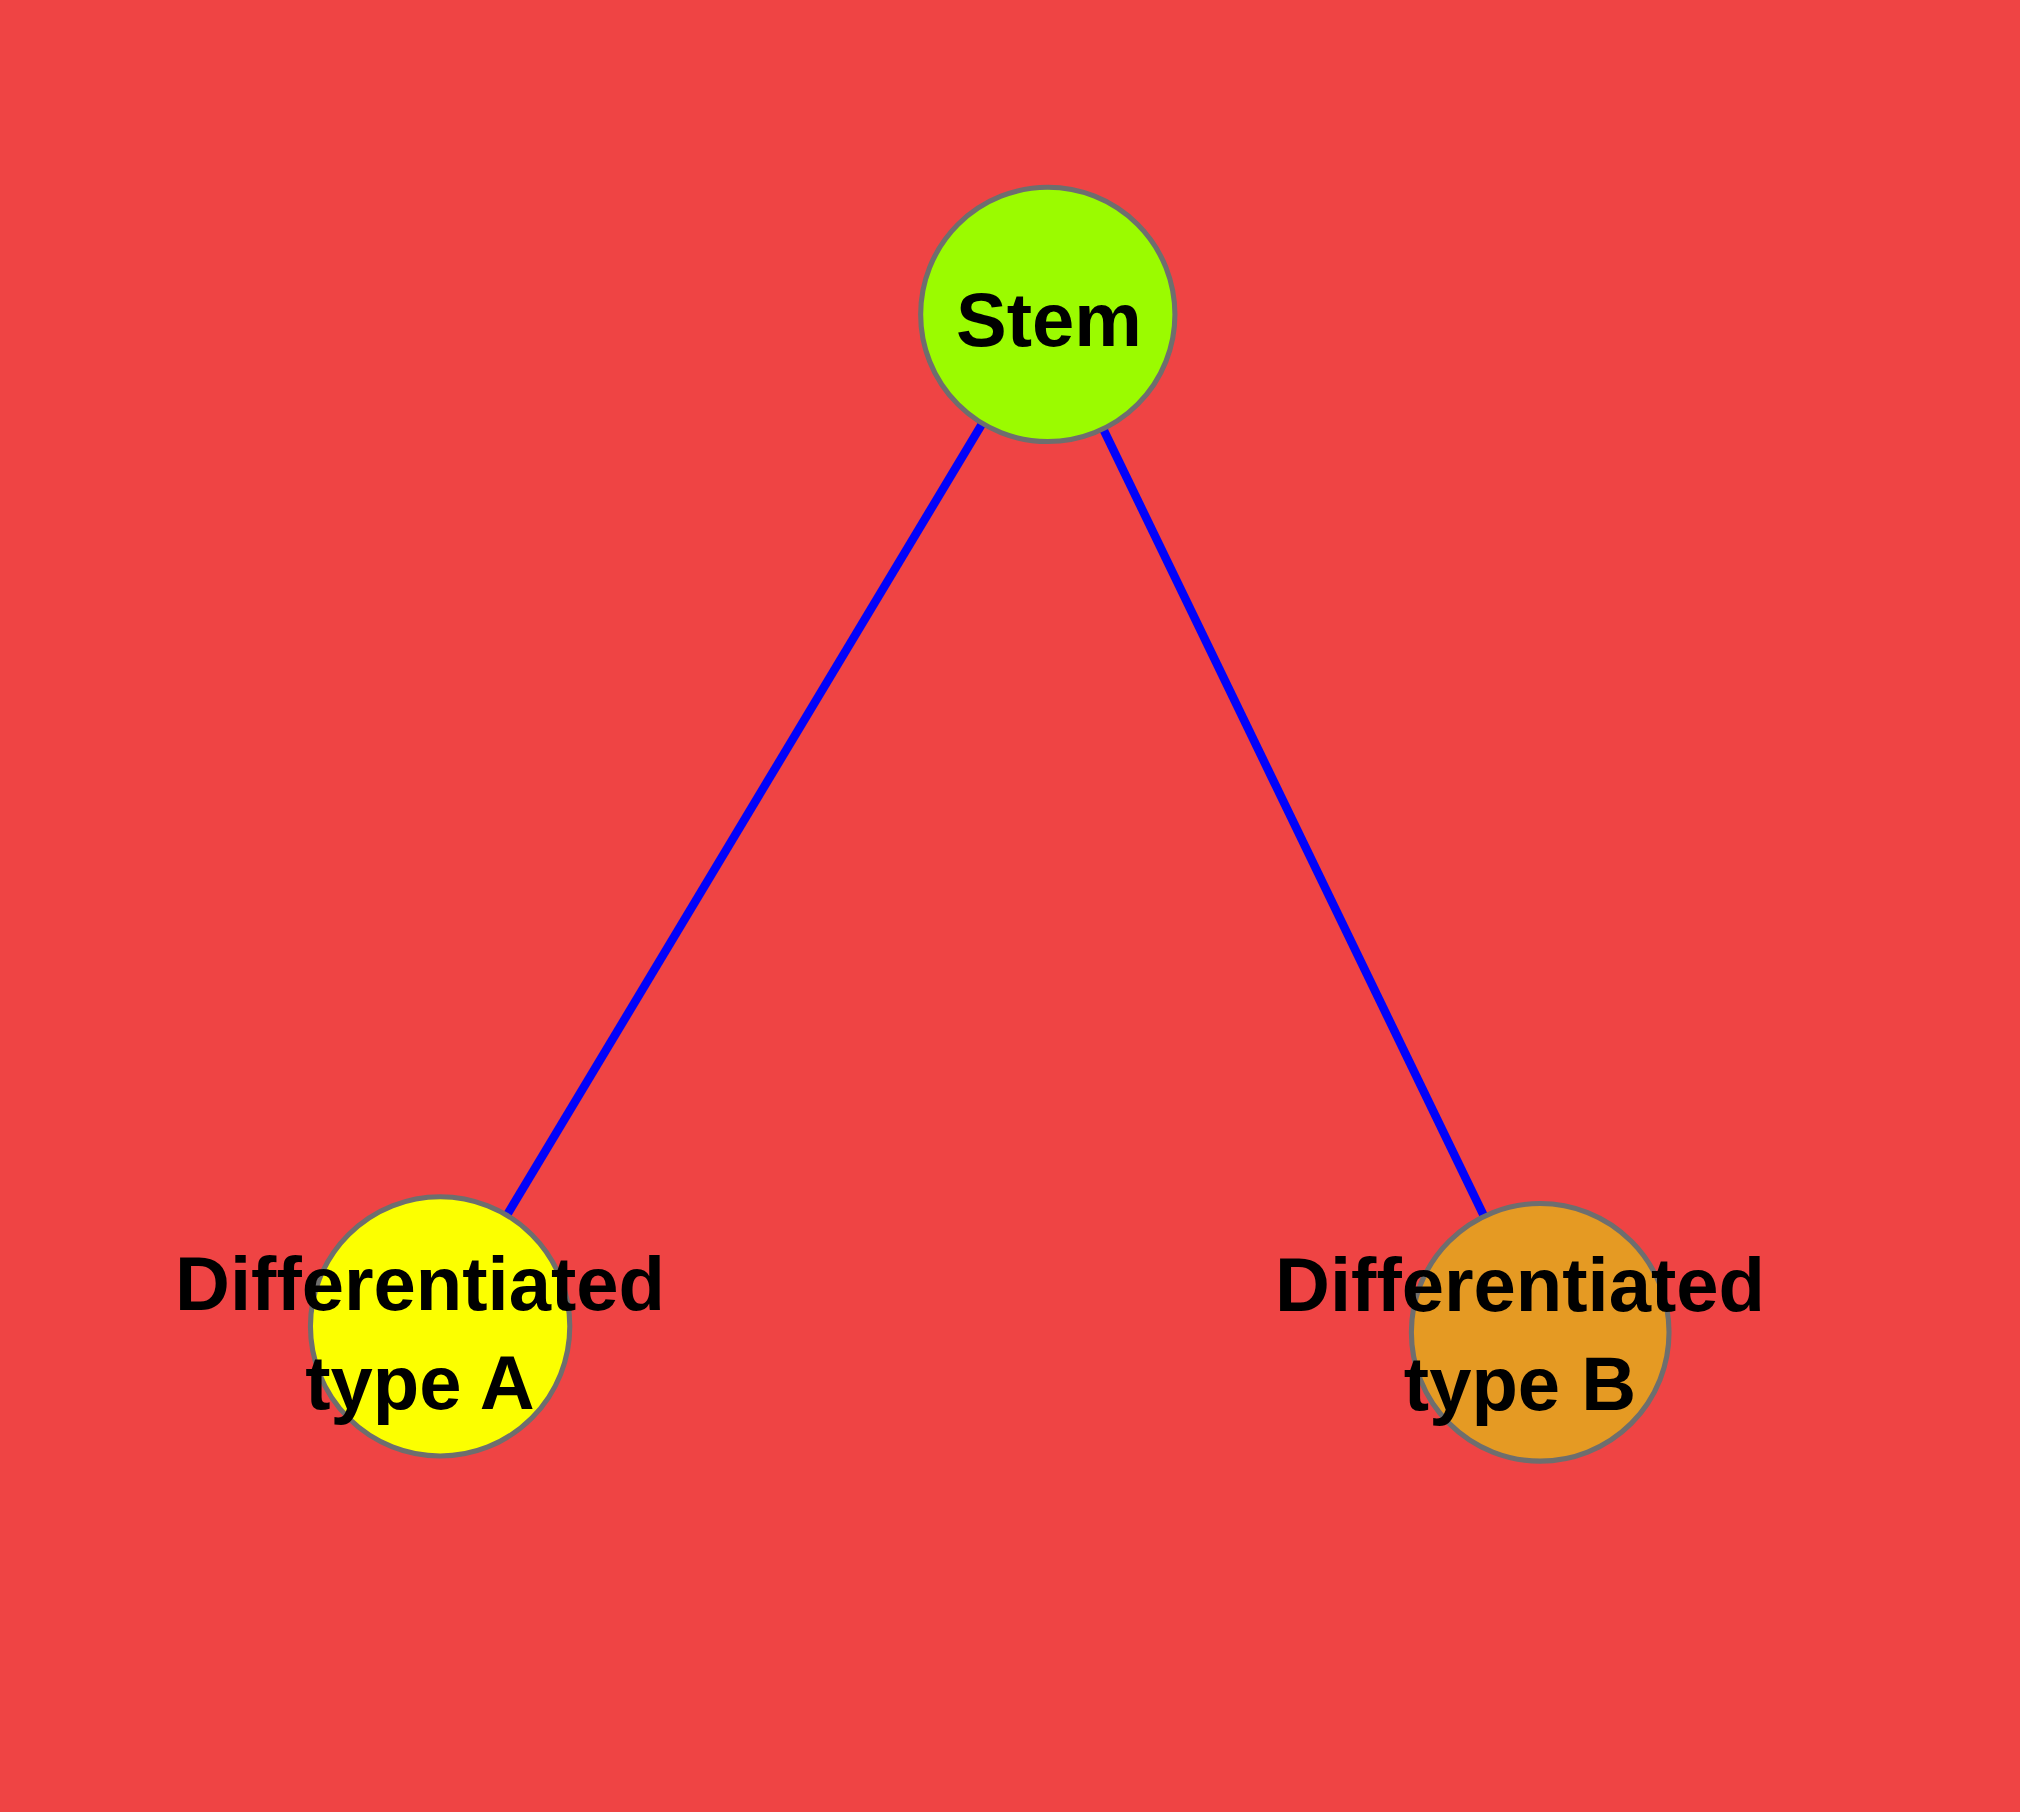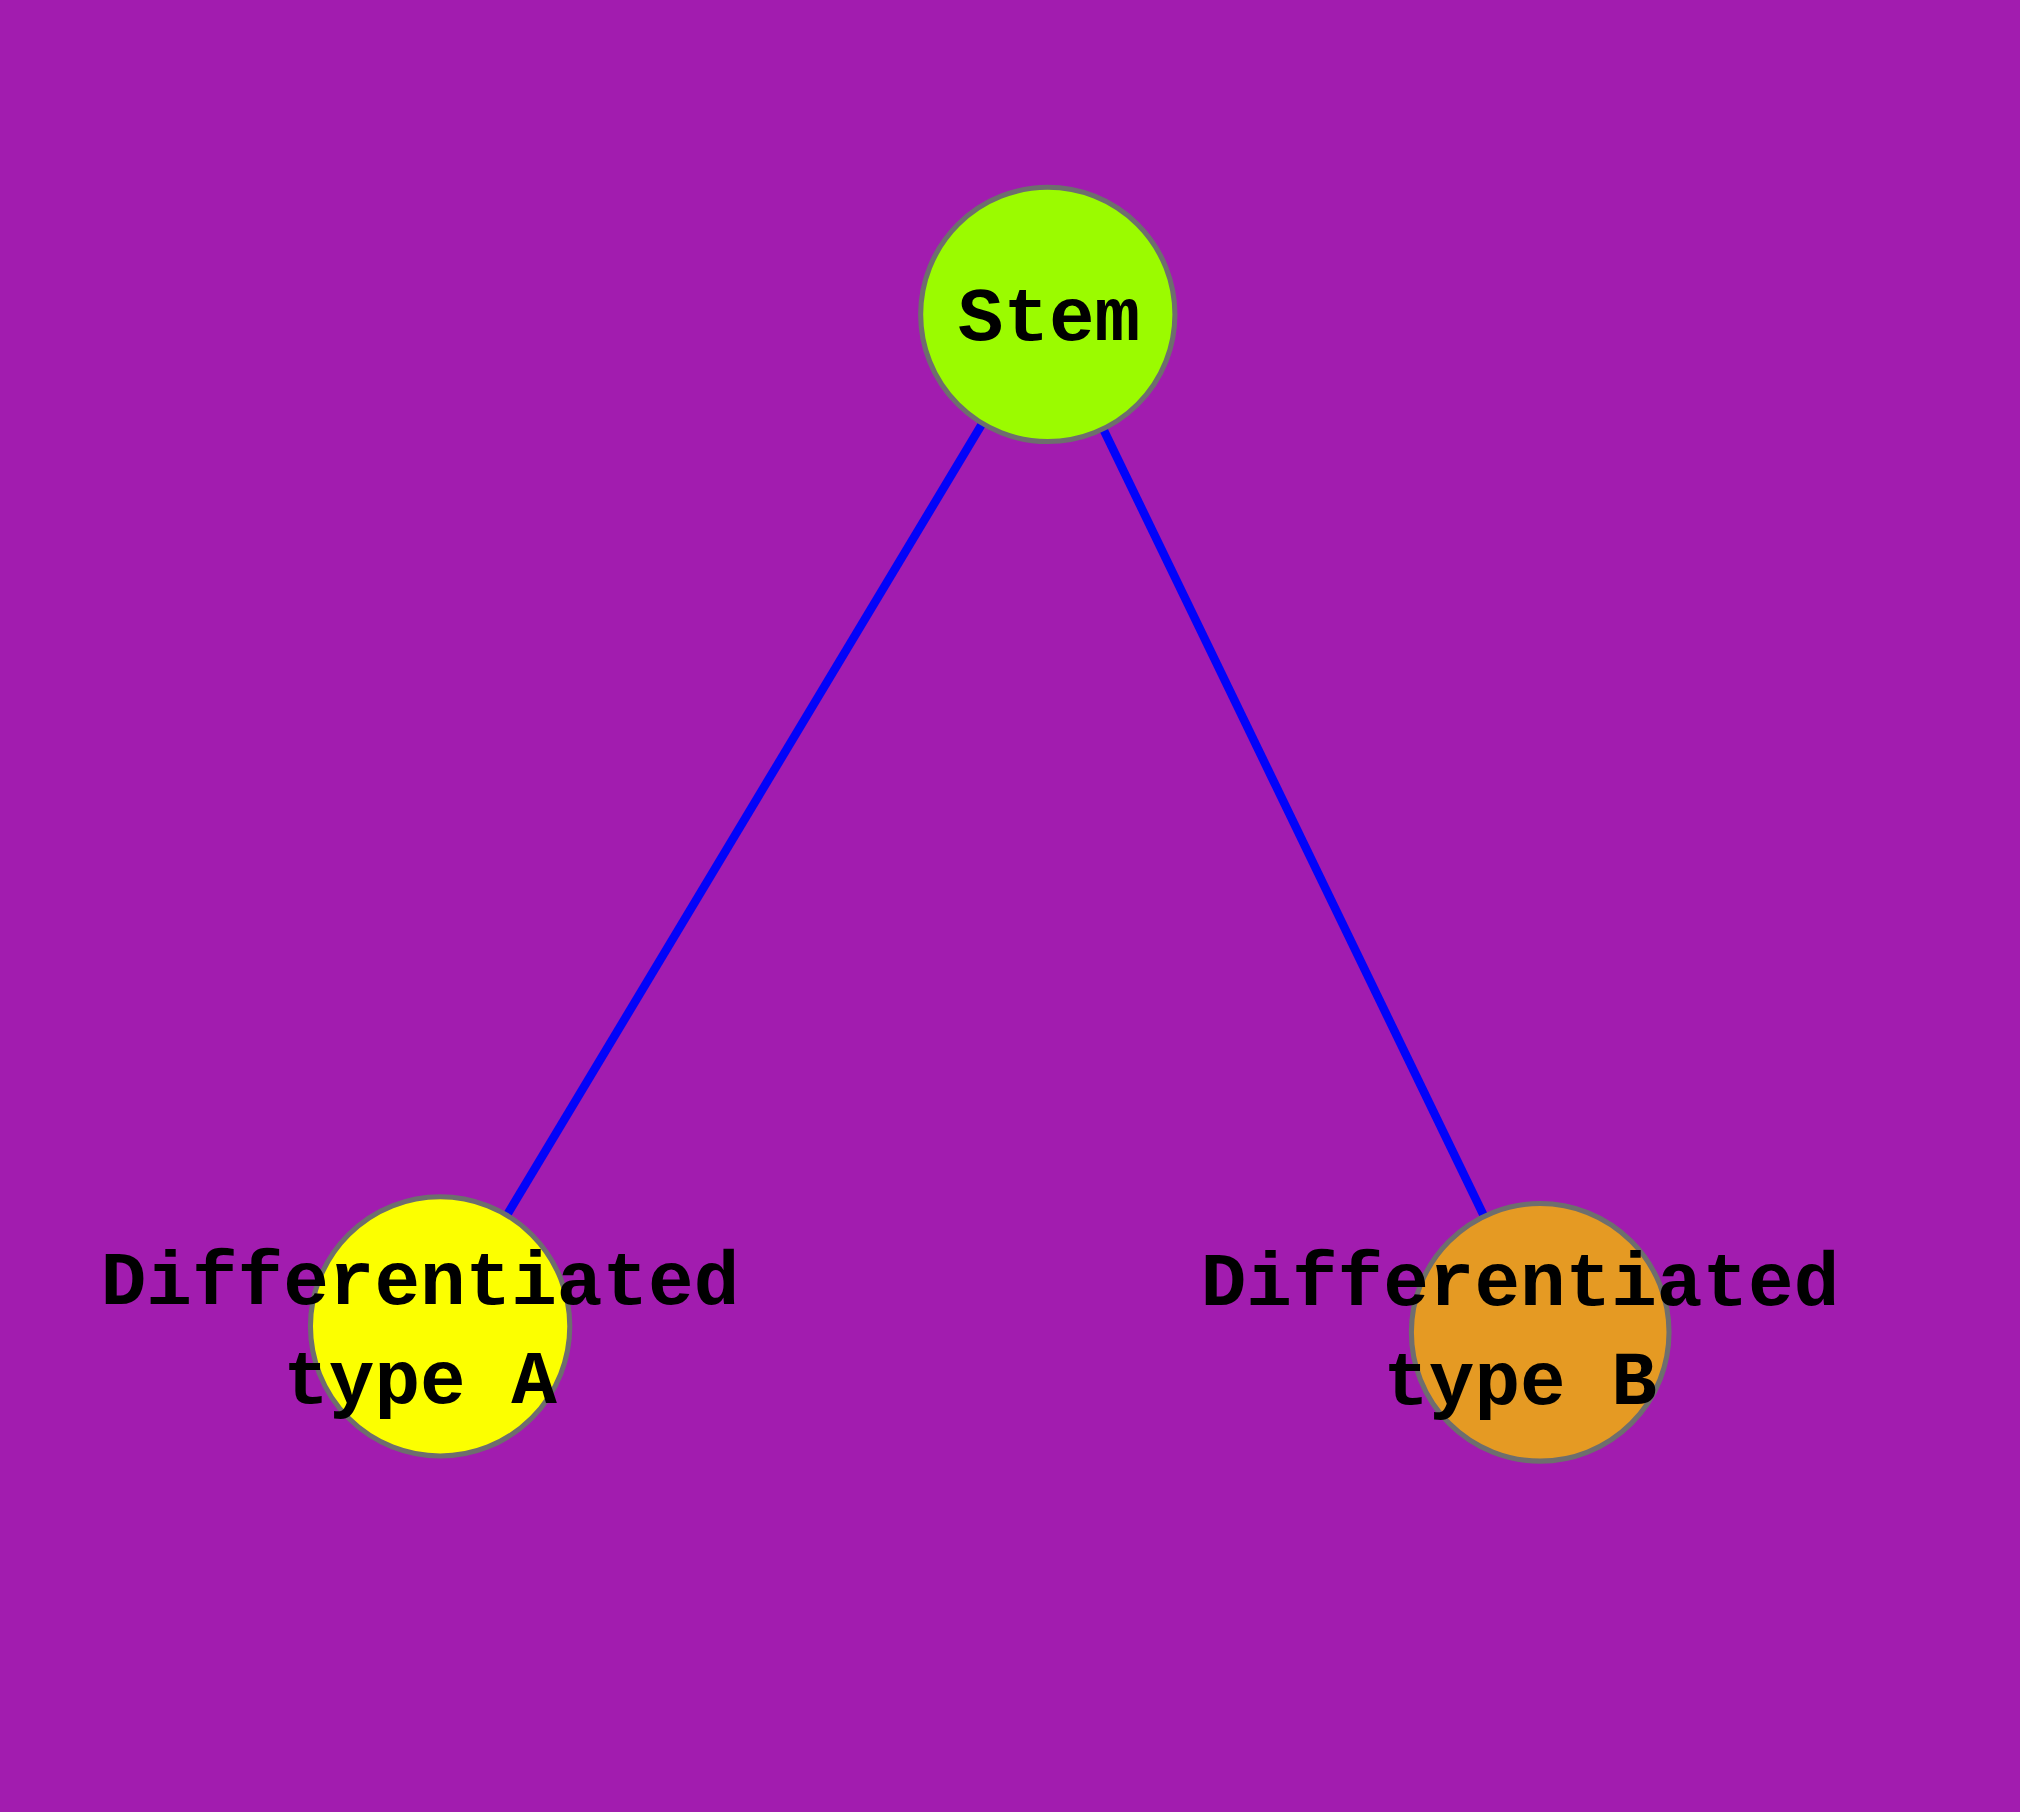--- a/index.html
+++ b/index.html
@@ -37,21 +37,21 @@
     font-weight: bold;
     font-size: 76px;
     line-height: 1.3;
     color: #000000;
     pointer-events: none;
   }
 </style>
 </head>
 <body>
 
-<div class="stage" style="background: #a21caf; font-family: Liberation Mono, monospace;">
+<div class="stage" style="background: #ef4444;">
   <svg class="diagram-svg" viewBox="0 0 2384 2138" xmlns="http://www.w3.org/2000/svg">
     <line class="edge" x1="1236" y1="371" x2="519" y2="1565" stroke="#0202FA"></line>
     <line class="edge" x1="1236" y1="371" x2="1817" y2="1572" stroke="#0202FA"></line>
     <circle class="node" cx="1236" cy="371" r="150" fill="#9BFB00" stroke="#6E6E6E"></circle>
     <circle class="node" cx="519" cy="1565" r="153" fill="#FCFF00" stroke="#6E6E6E"></circle>
     <circle class="node" cx="1817" cy="1572" r="152" fill="#E59A23" stroke="#6E6E6E"></circle>
   </svg>
 
   <div class="node-label" style="left: 1049px; top: 320px; color: rgb(0, 0, 0);">Stem</div>
   <div class="node-label" style="left: 420px; top: 1334px; color: rgb(0, 0, 0);">Differentiated

